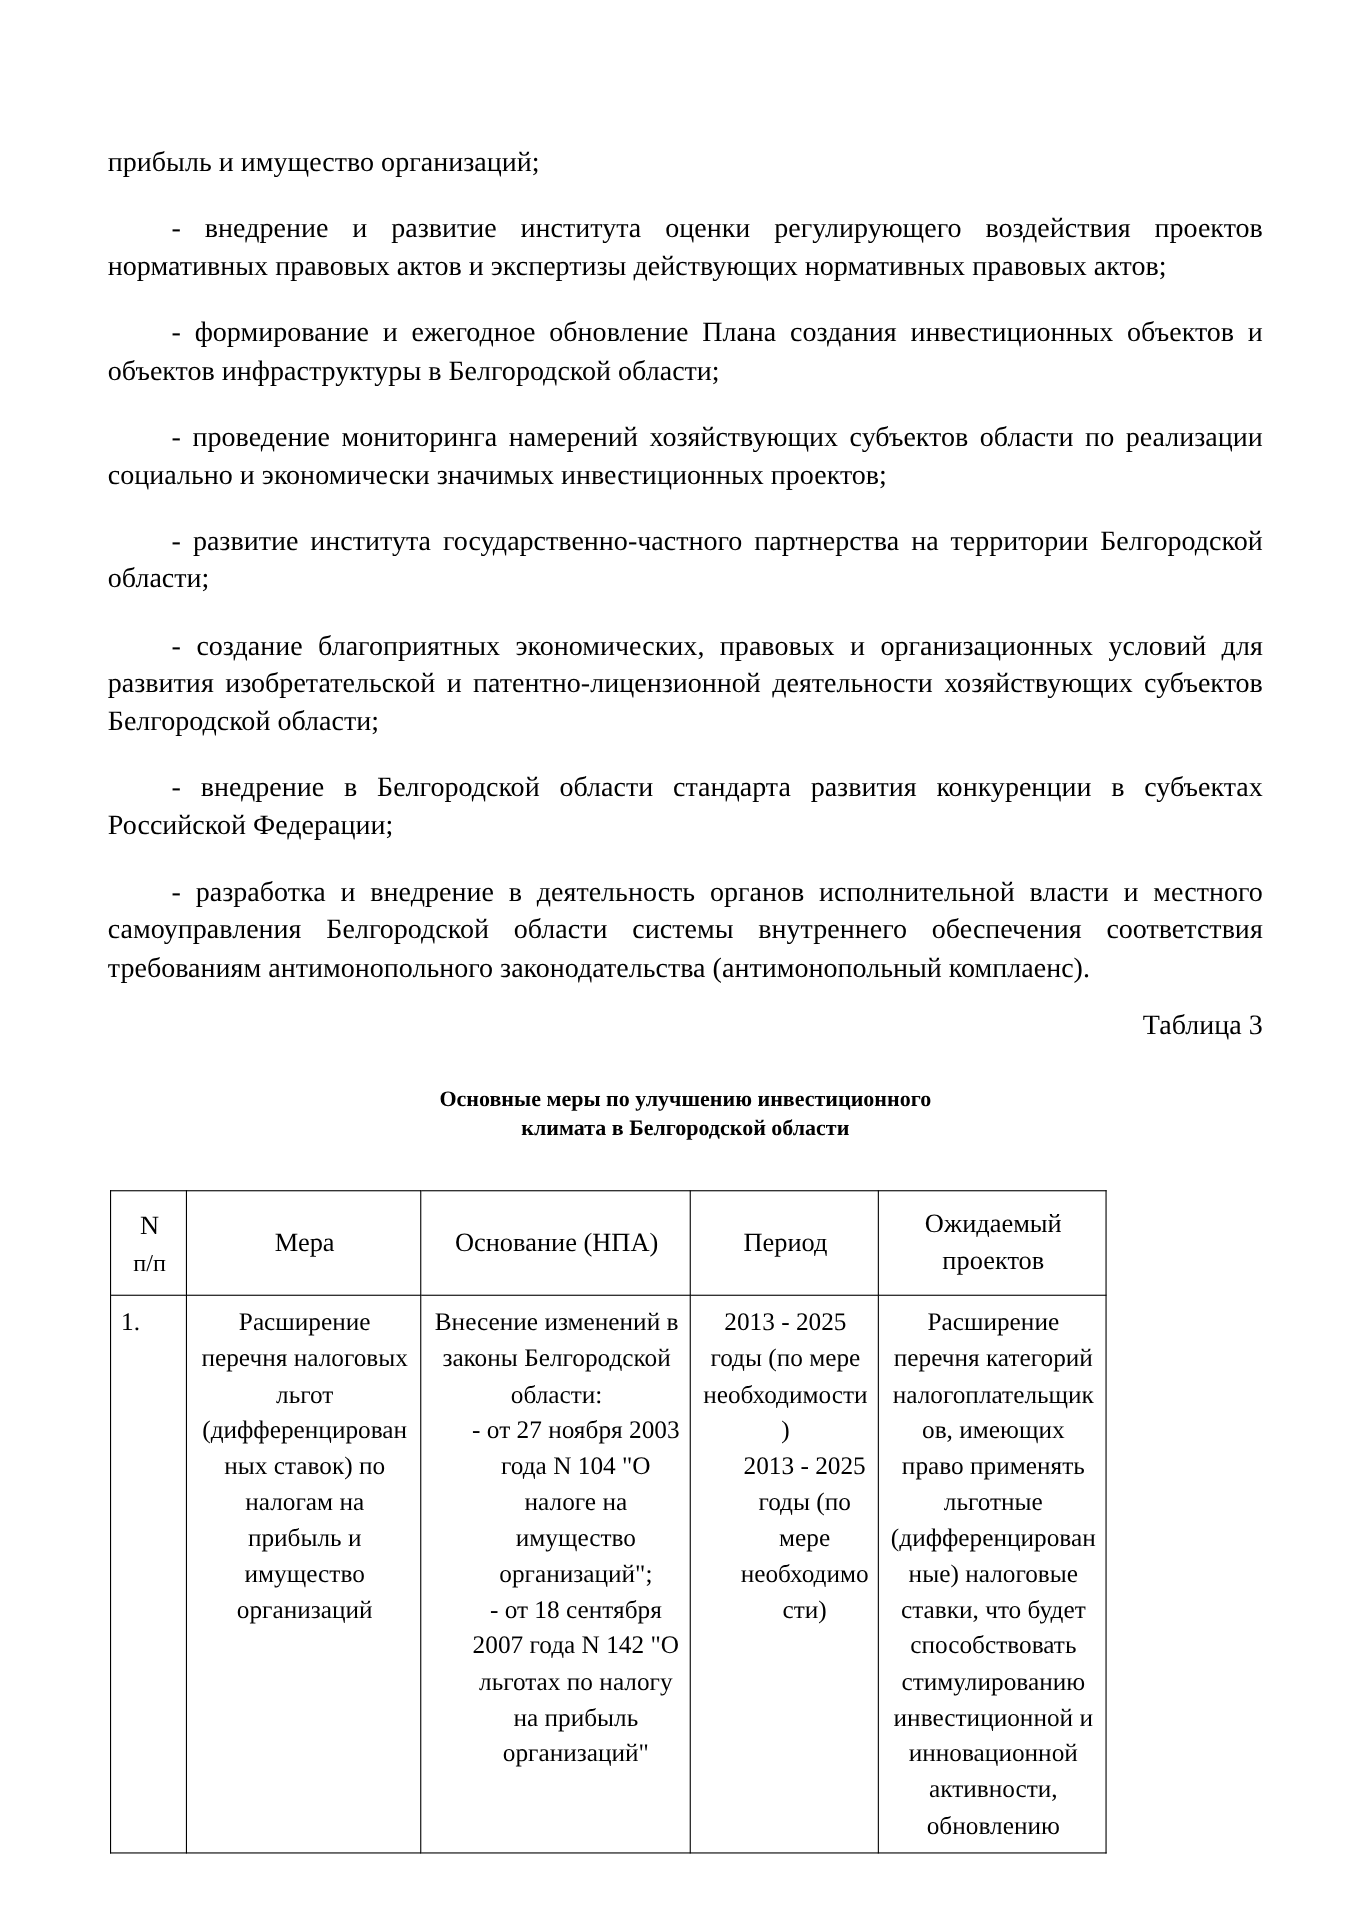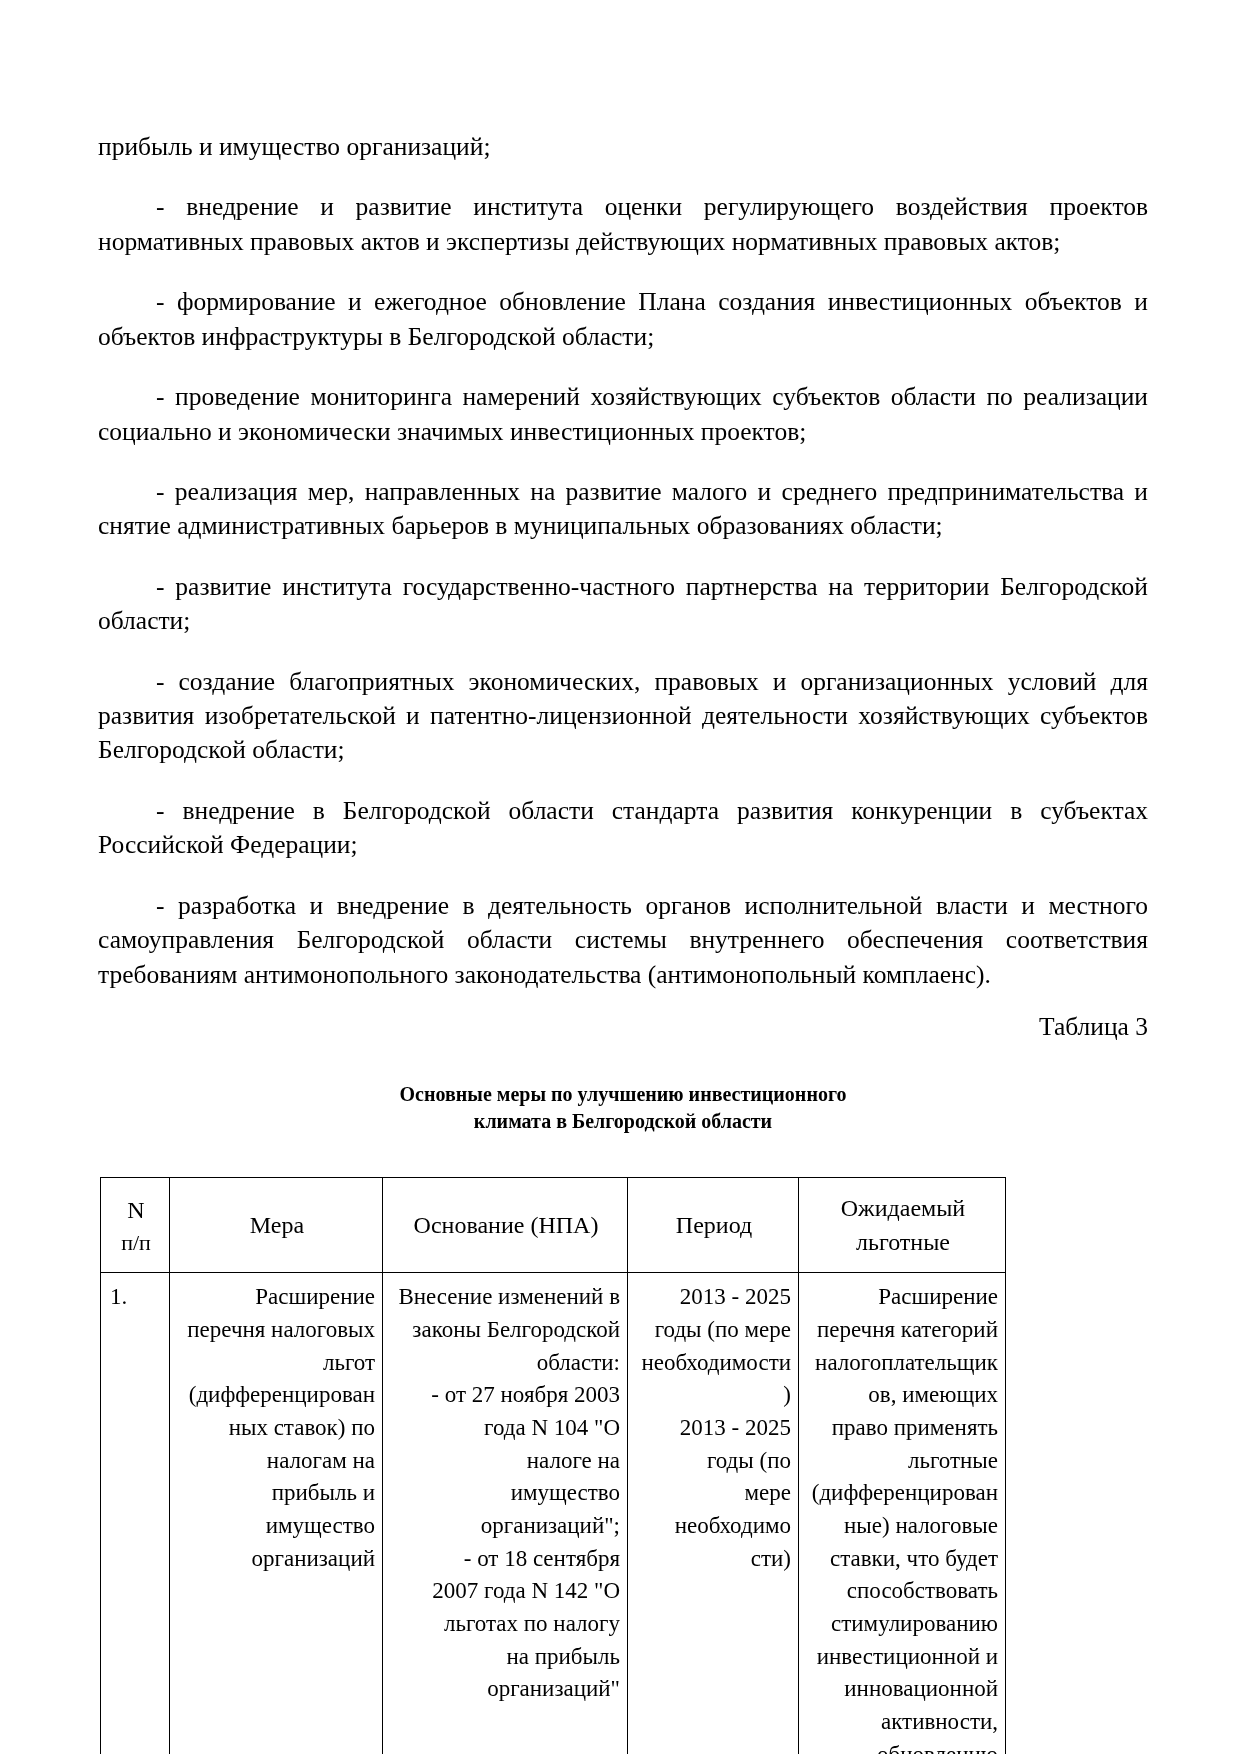--- a/index.html
+++ b/index.html
@@ -87,21 +87,21 @@
   th.col-num .hdr-line.small {
     font-size: 22px;
     text-align: center;
   }
   td.cell-num {
     text-align: left;
     padding-left: 10px;
   }
   td p.cellp {
     margin: 0;
-    text-align: right;
+    text-align: center;
     word-break: break-word;
     overflow-wrap: break-word;
     hyphens: none;
   }
   td p.cellp + p.cellp {
     margin-top: 0;
     margin-left: 35px;
   }
   td p.cellp.gap {
     margin-top: 26px;
@@ -118,21 +118,20 @@
   <div class="doc-body">
 
     <p class="para">прибыль и имущество организаций;</p>
 
     <p class="para indent">- внедрение и развитие института оценки регулирующего воздействия проектов нормативных правовых актов и экспертизы действующих нормативных правовых актов;</p>
 
     <p class="para indent">- формирование и ежегодное обновление Плана создания инвестиционных объектов и объектов инфраструктуры в Белгородской области;</p>
 
     <p class="para indent">- проведение мониторинга намерений хозяйствующих субъектов области по реализации социально и экономически значимых инвестиционных проектов;</p>
 
-    <p class="para indent">- реализация мер, направленных на развитие малого и среднего предпринимательства и снятие административных барьеров в муниципальных образованиях области;</p>
 
     <p class="para indent">- развитие института государственно-частного партнерства на территории Белгородской области;</p>
 
     <p class="para indent">- создание благоприятных экономических, правовых и организационных условий для развития изобретательской и патентно-лицензионной деятельности хозяйствующих субъектов Белгородской области;</p>
 
     <p class="para indent">- внедрение в Белгородской области стандарта развития конкуренции в субъектах Российской Федерации;</p>
 
     <p class="para indent last">- разработка и внедрение в деятельность органов исполнительной власти и местного самоуправления Белгородской области системы внутреннего обеспечения соответствия требованиям антимонопольного законодательства (антимонопольный комплаенс).</p>
 
     <p class="table-label">Таблица 3</p>
@@ -147,21 +146,21 @@
         <tr>
           <th class="col-num">
             <span class="hdr-line">N</span>
             <span class="hdr-line small">п/п</span>
           </th>
           <th class="col-measure">Мера</th>
           <th class="col-basis">Основание (НПА)</th>
           <th class="col-period">Период</th>
           <th class="col-result">
             <span class="hdr-line">Ожидаемый</span>
-            <span class="hdr-line">льготные</span>
+            <span class="hdr-line">проектов</span>
           </th>
         </tr>
       </thead>
       <tbody>
         <tr>
           <td class="cell-num">1.</td>
           <td>
             <p class="cellp">Расширение перечня налоговых льгот (дифференцированных ставок) по налогам на прибыль и имущество организаций</p>
           </td>
           <td>

